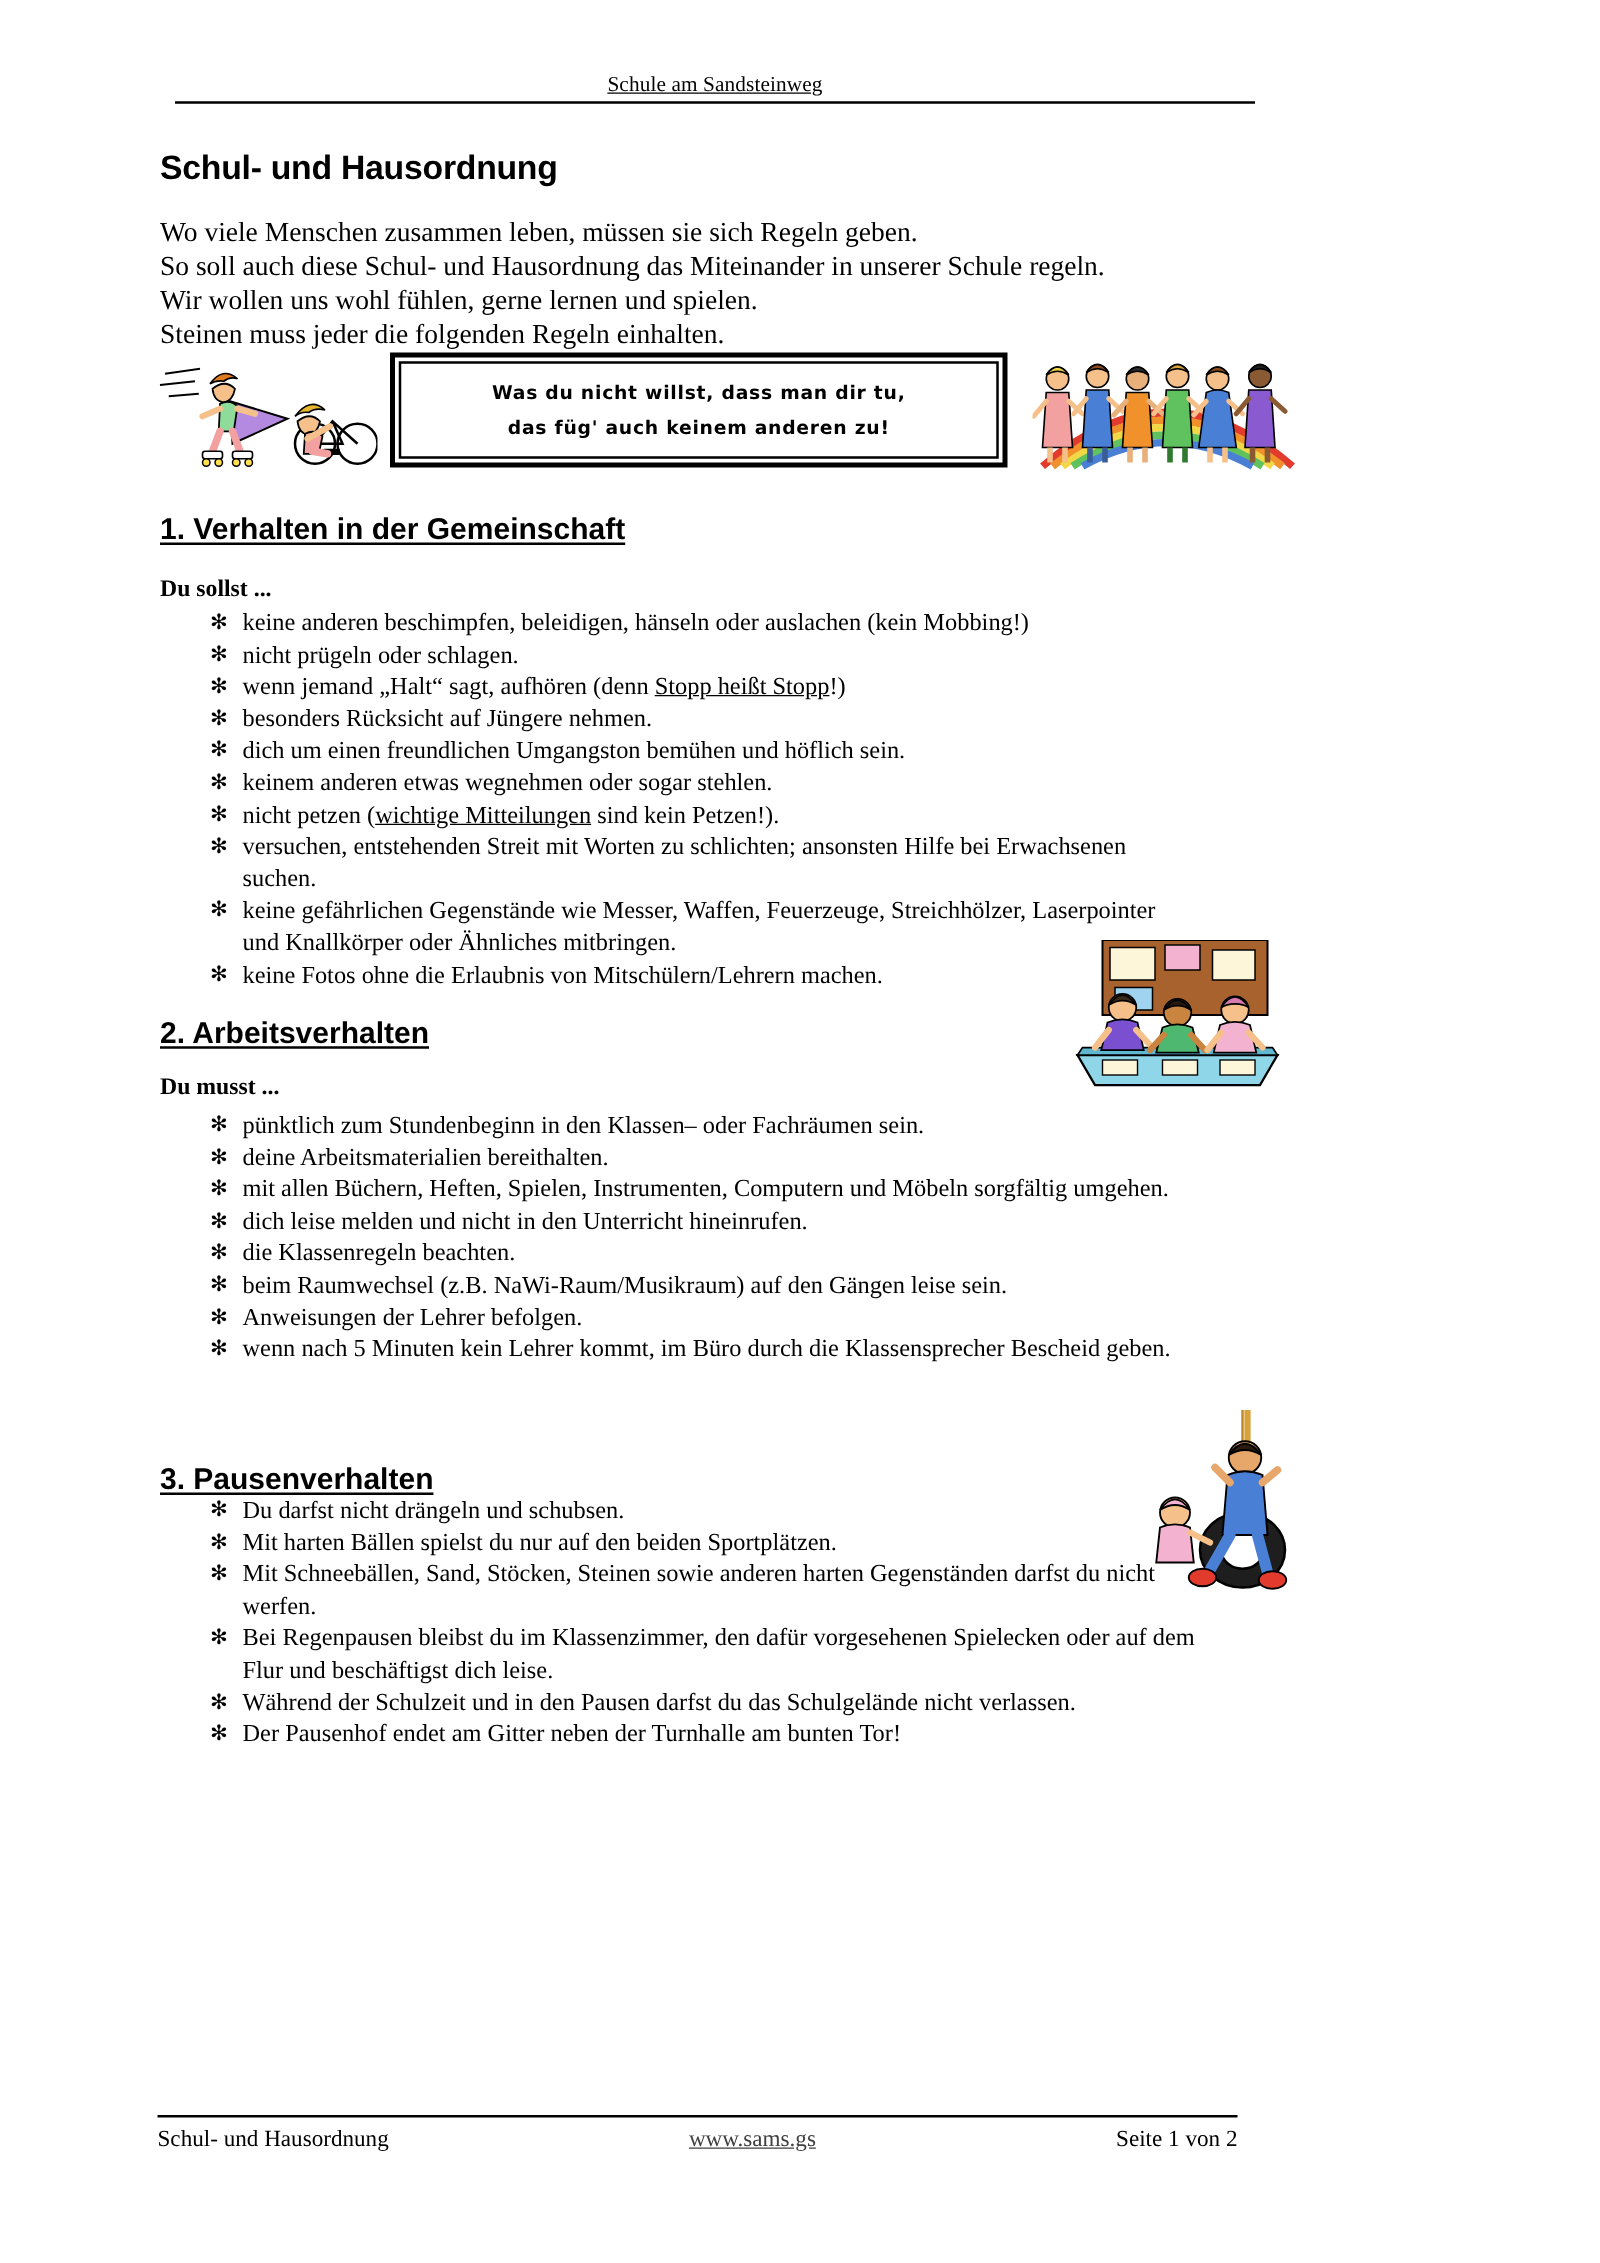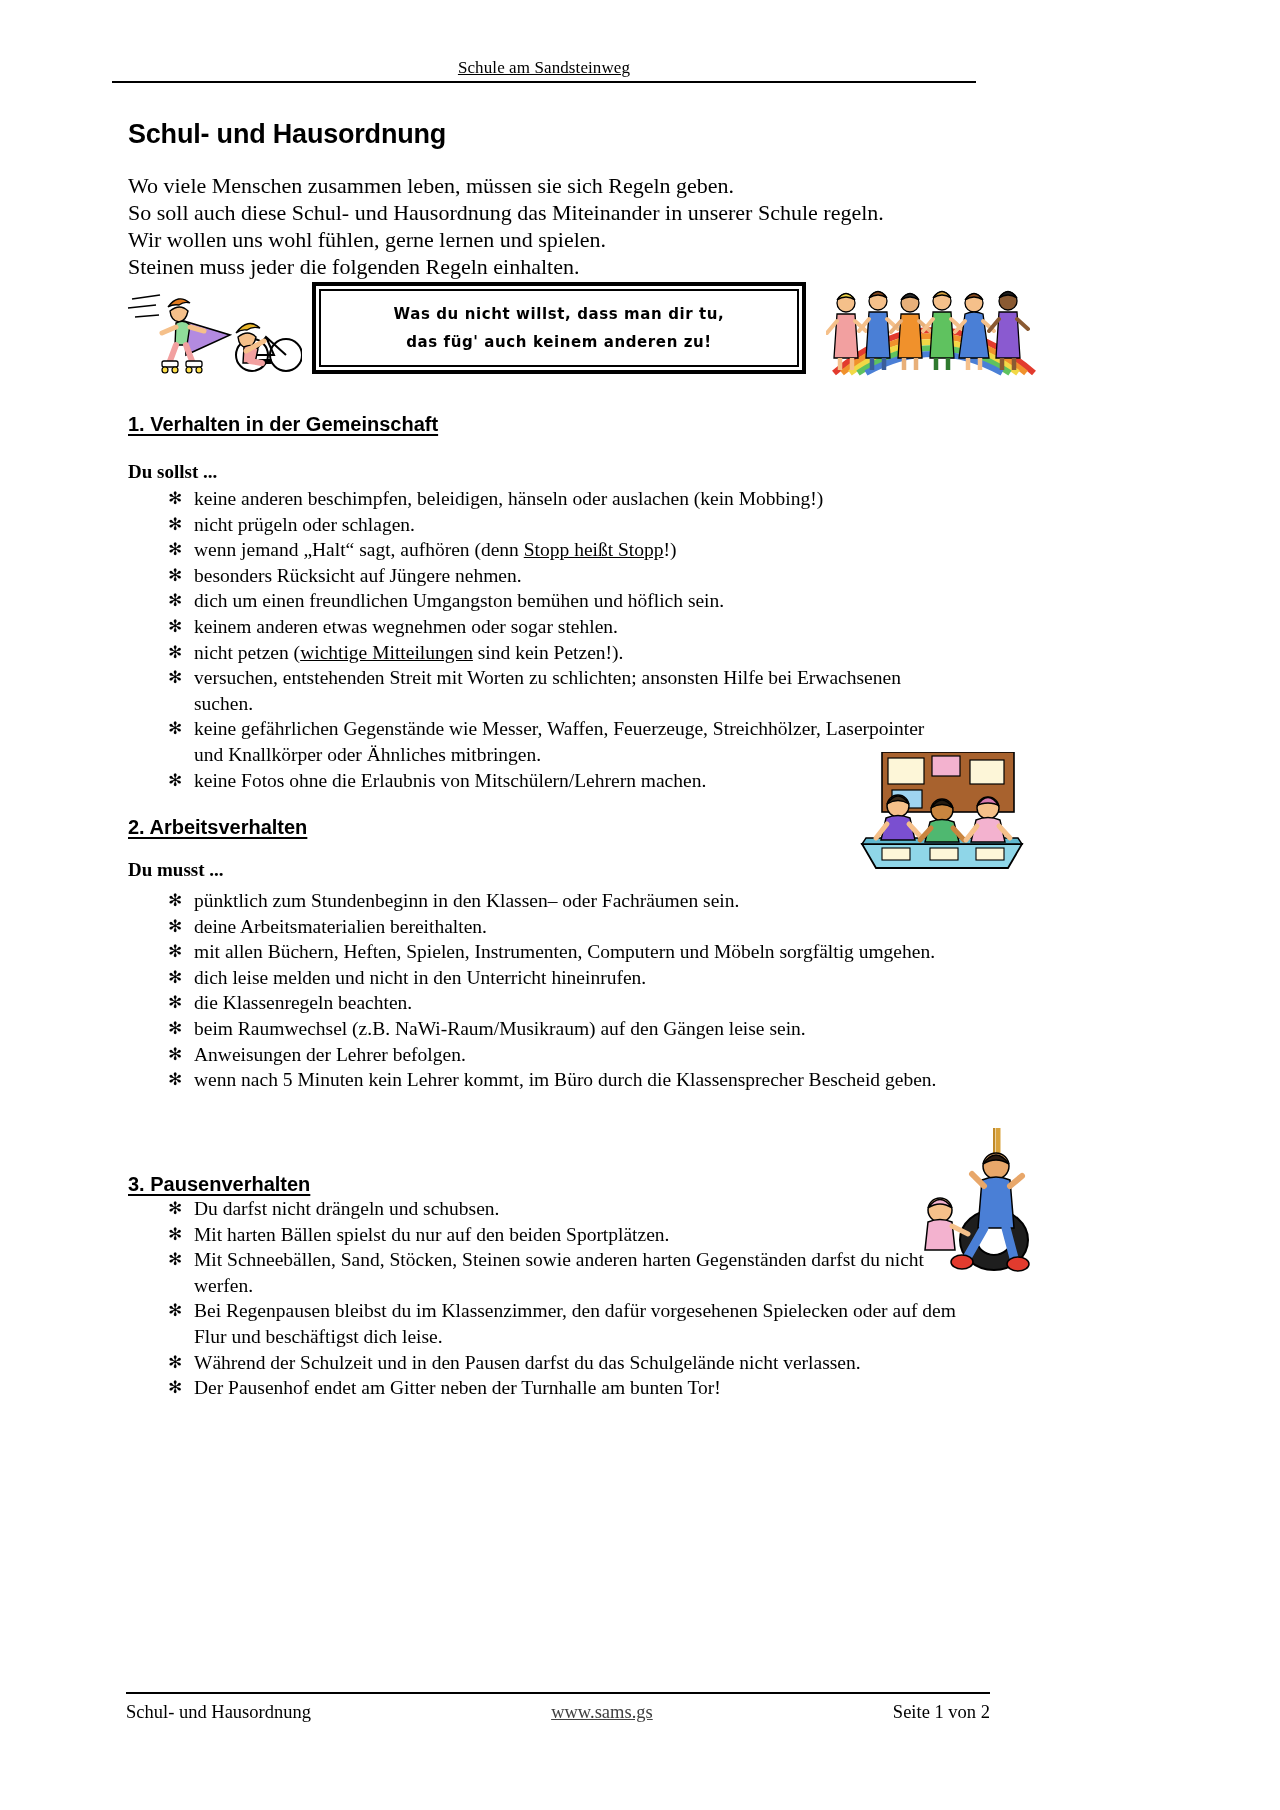--- a/index.html
+++ b/index.html
@@ -20,21 +20,21 @@
     left: 0; top: 0;
     width: 1280px;
     height: 1810px;
     box-sizing: border-box;
     padding: 0;
   }
 
   
   .doc-header {
     position: absolute;
-    left: 112px;
+    left: 140px;
     top: 58px;
     width: 864px;
     text-align: center;
     border-bottom: 2px solid #000;
     padding-bottom: 3px;
   }
   .doc-header .hdr-text {
     font-family: "Liberation Serif", "DejaVu Serif", serif;
     font-size: 17px;
     line-height: 20px;
@@ -102,21 +102,21 @@
     line-height: 28px;
     letter-spacing: 0.6px;
     white-space: nowrap;
   }
 
   
   .section-heading {
     position: absolute;
     font-family: "Liberation Sans", "DejaVu Sans", sans-serif;
     font-weight: bold;
-    font-size: 20px;
+    font-size: 24px;
     line-height: 24px;
     text-decoration: underline;
     text-underline-offset: 3px;
     left: 128px;
   }
   .lead-in {
     position: absolute;
     left: 128px;
     font-family: "Liberation Serif", "DejaVu Serif", serif;
     font-weight: bold;

